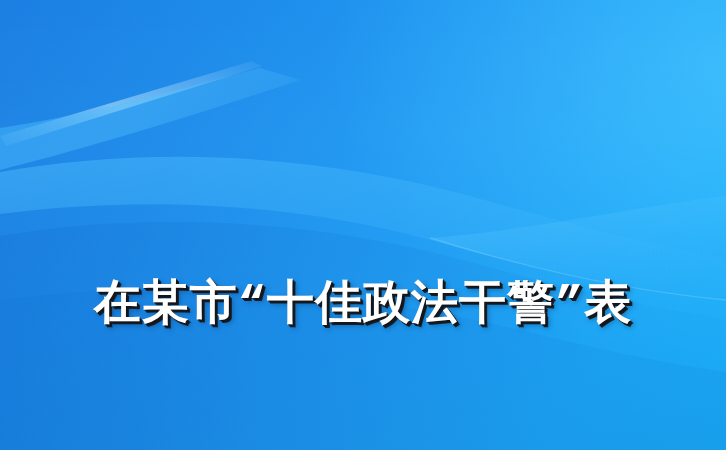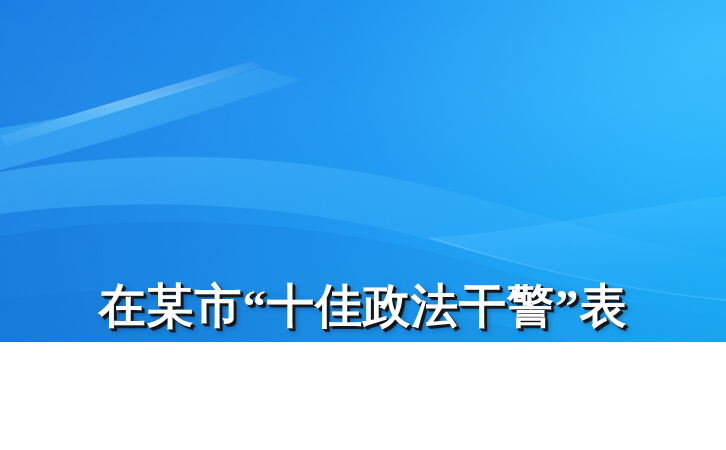--- a/index.html
+++ b/index.html
@@ -5,24 +5,24 @@
 <style>
   html, body {
     margin: 0;
     padding: 0;
     background: #ffffff;
   }
 
   #stage {
     position: relative;
     width: 726px;
-    height: 342px;
+    height: 450px;
     overflow: hidden;
     background: #1b8ce9;
-    font-family: Liberation Serif, serif;
+    font-family: Liberation Mono, monospace;
   }
 
   
   .bg-base {
     position: absolute;
     inset: 0;
     background:
       linear-gradient(118deg,
         #1b7fe2 0%,
         #1e8ceb 26%,

